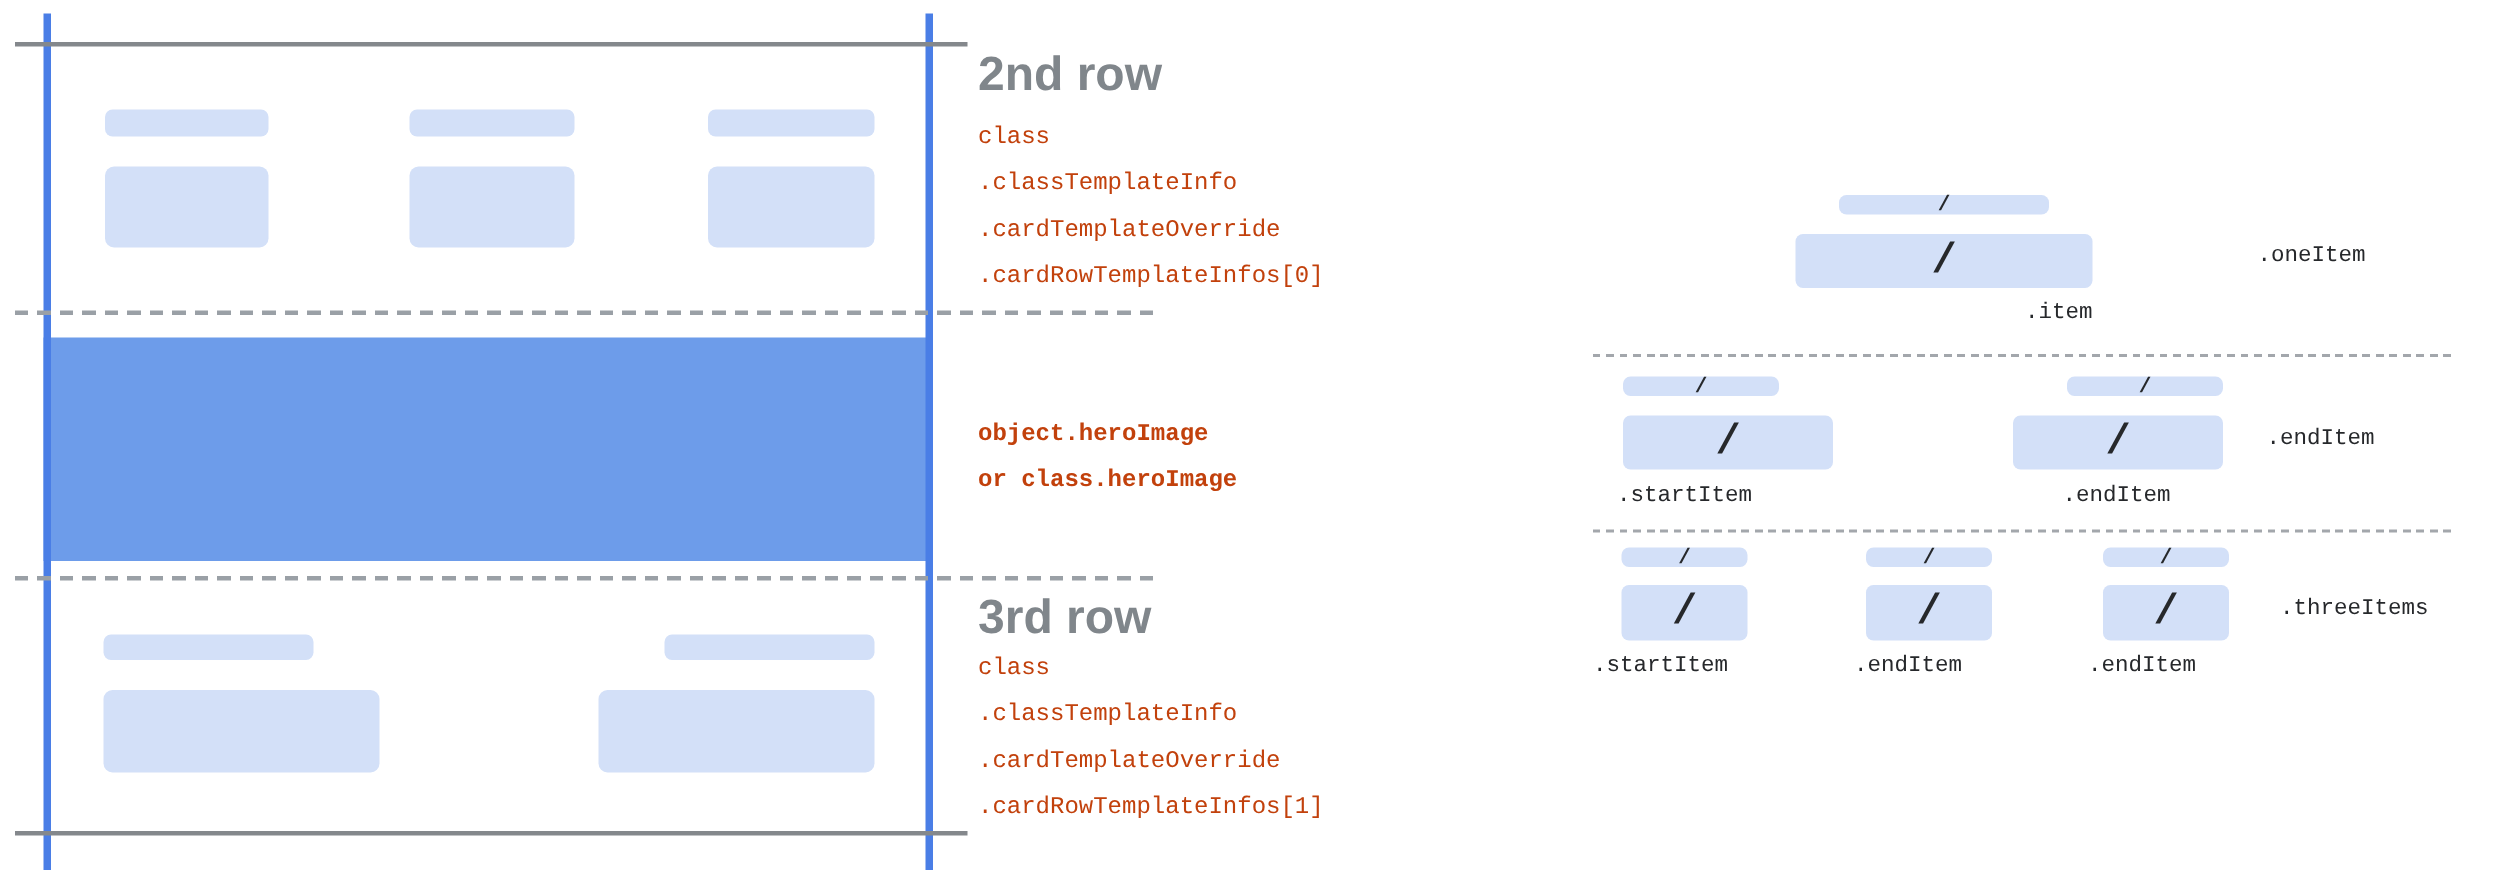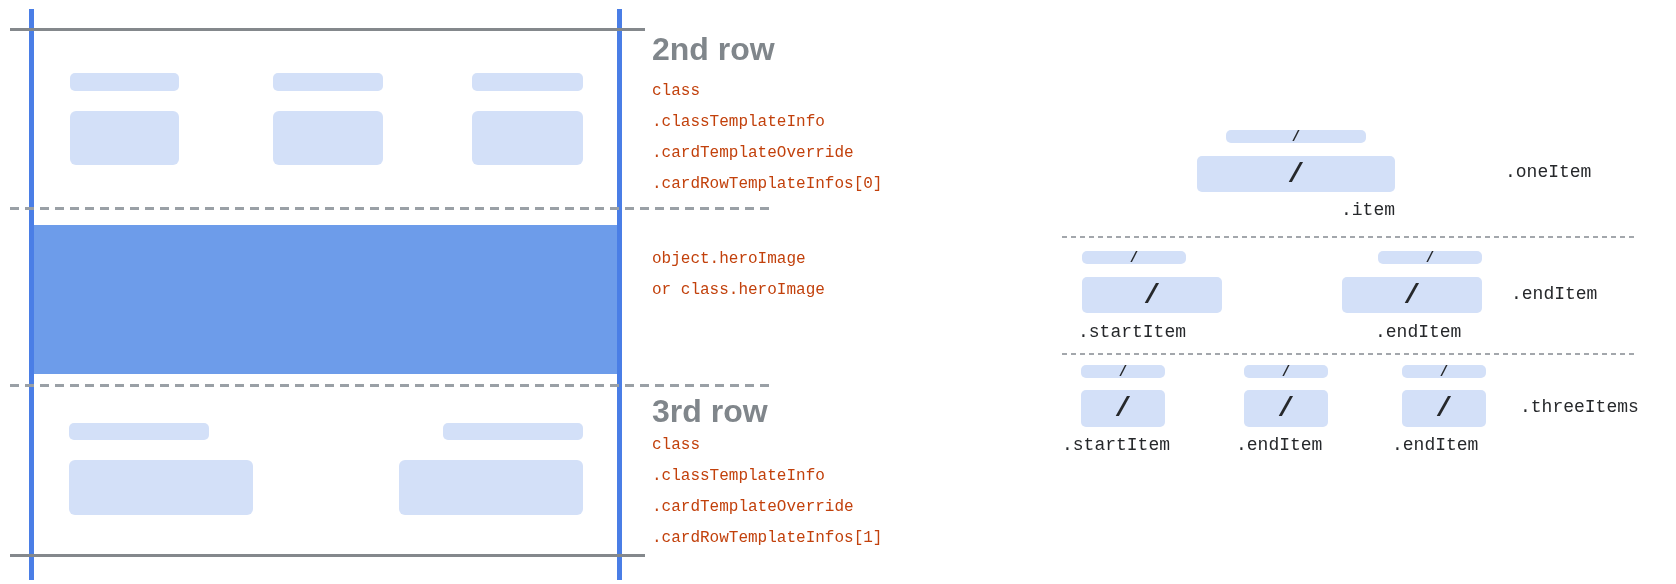--- a/index.html
+++ b/index.html
@@ -11,21 +11,21 @@
   .hline{height:3px;background:#84888c;}
   .dash-left{height:3px;background:repeating-linear-gradient(90deg,#9aa0a6 0 9px,transparent 9px 15px);}
   .dash-right{height:2px;background:repeating-linear-gradient(90deg,#a3a7ac 0 5px,transparent 5px 9px);}
   
   .bar{background:#d3e0f8;border-radius:5px;}
   .box{background:#d3e0f8;border-radius:6px;}
   .hero{background:#6d9cea;}
   
   .heading{font-family:"Liberation Sans",sans-serif;font-weight:700;font-size:32px;color:#80868b;white-space:nowrap;text-align:center;}
   .code{font-family:"Liberation Mono",monospace;font-size:16px;line-height:31px;color:#c2410c;white-space:nowrap;}
-  .lbl{font-family:"Liberation Mono",monospace;font-size:18px;color:#26282b;white-space:nowrap;}
+  .lbl{font-family:"Liberation Mono",monospace;font-size:15px;color:#26282b;white-space:nowrap;}
   
   .flexc{display:flex;align-items:center;justify-content:center;}
   .slash-sm{font-family:"Liberation Mono",monospace;font-weight:700;font-size:14px;color:#26282b;}
   .slash-lg{font-family:"Liberation Mono",monospace;font-weight:700;font-size:28px;color:#26282b;}
 </style>
 </head>
 <body>
 
 <div class="stage">
 
@@ -51,21 +51,21 @@
   <div class="abs box" style="left:399px;top:460px;width:184px;height:55px;"></div>
 
   <div class="abs heading" style="left:652px;top:31px;">2nd row</div>
   <div class="abs code" style="left:652px;top:76px;">
     <div>class</div>
     <div>.classTemplateInfo</div>
     <div>.cardTemplateOverride</div>
     <div>.cardRowTemplateInfos[0]</div>
   </div>
 
-  <div class="abs code" style="left:652px;top:244px;">
+  <div class="abs code" style="left:652px;top:274px;font-weight:bold;">
     <div>object.heroImage</div>
     <div>or class.heroImage</div>
   </div>
 
   <div class="abs heading" style="left:652px;top:393px;">3rd row</div>
   <div class="abs code" style="left:652px;top:430px;">
     <div>class</div>
     <div>.classTemplateInfo</div>
     <div>.cardTemplateOverride</div>
     <div>.cardRowTemplateInfos[1]</div>

